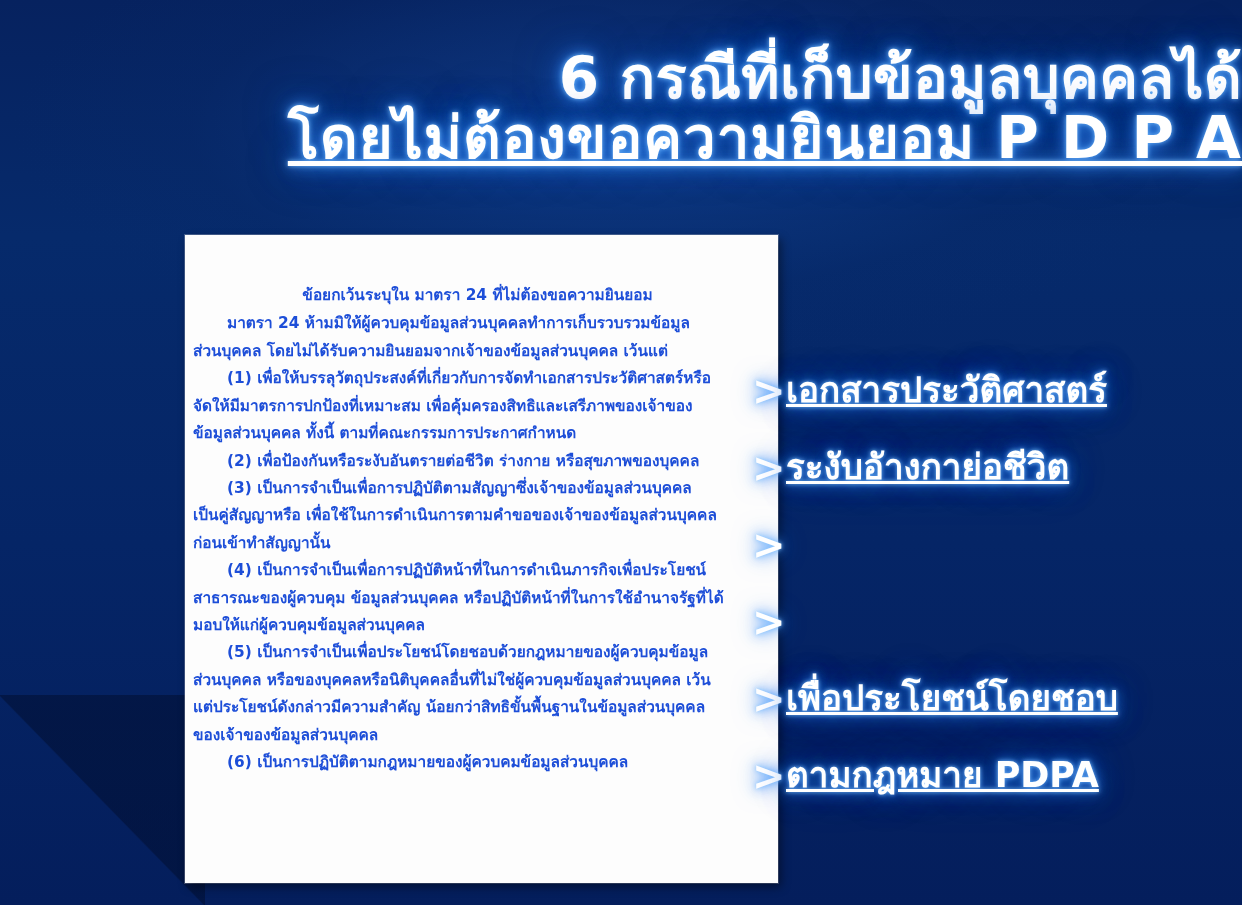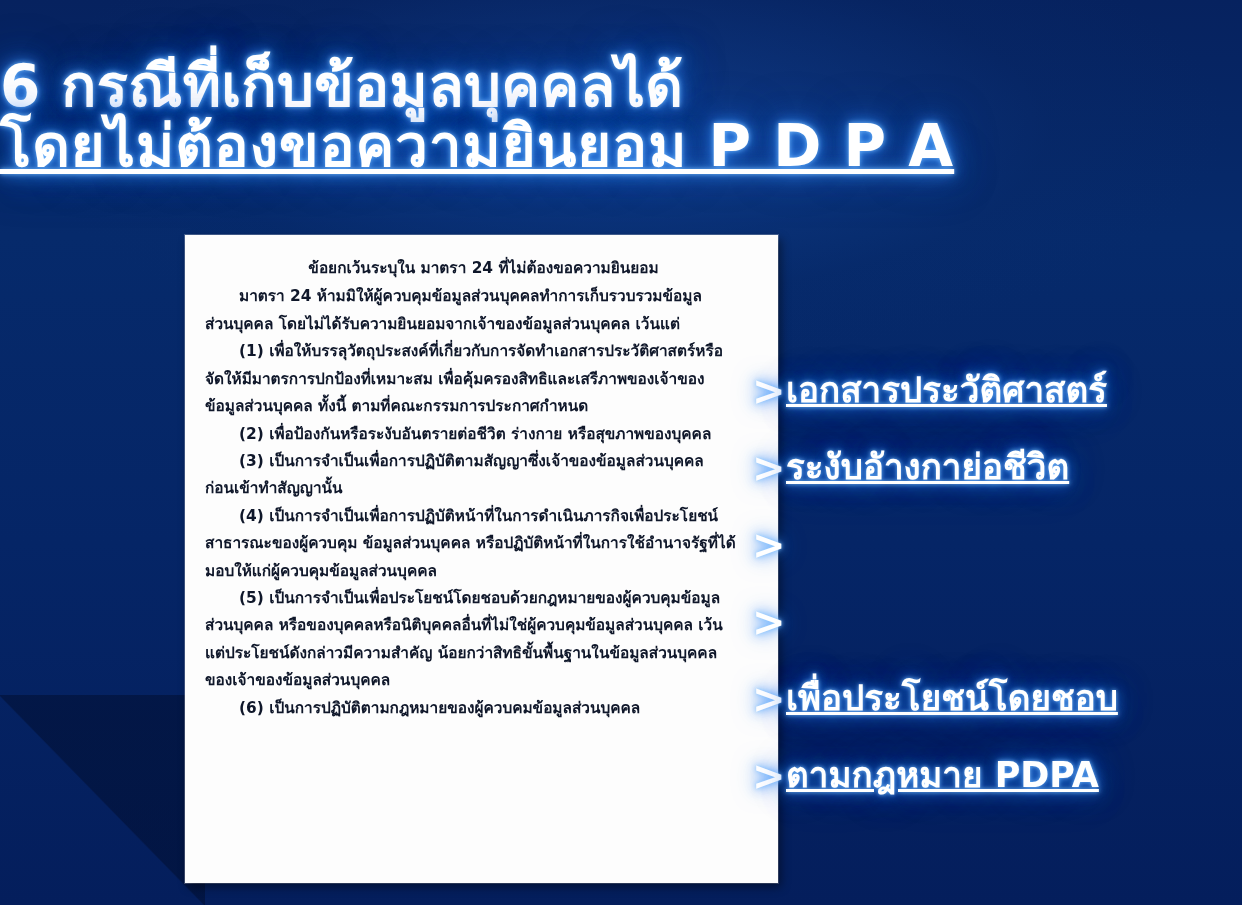--- a/index.html
+++ b/index.html
@@ -26,23 +26,23 @@
     width: 205px;
     height: 210px;
     background: linear-gradient(to bottom left, rgba(1,14,48,0.55) 0%, rgba(1,14,48,0.55) 50%, rgba(255,255,255,0) 50.5%);
     pointer-events: none;
   }
 
   
   #title-block {
     position: absolute;
     left: 0;
-    top: 56px;
+    top: 48px;
     width: 1242px;
-    text-align: left;
+    text-align: right;
     line-height: 1.04;
     color: #ffffff;
     font-weight: 700;
     font-size: 58px;
     letter-spacing: 0.4px;
     text-shadow:
       0 0 5px rgba(120,190,255,0.95),
       0 0 14px rgba(60,150,255,0.85),
       0 0 28px rgba(30,110,235,0.7),
       0 0 46px rgba(20,90,210,0.5);
@@ -55,27 +55,28 @@
     position: absolute;
     left: 185px;
     top: 235px;
     width: 593px;
     height: 648px;
     background: #fdfdfd;
     box-shadow: 3px 4px 9px rgba(0,0,0,0.45), 0 0 0 1px rgba(255,255,255,0.25);
     overflow: hidden;
   }
   #doc-inner {
-    padding: 20px 16px 10px 20px;
-    color: #0f172a;
+    padding: 20px 16px 10px 8px;
+    color: #1d4ed8;
     font-size: 15.4px;
     line-height: 1.78;
     font-weight: 600;
     text-align: left;
     filter: blur(0.18px);
+    margin-top: 27px;
   }
   #doc-inner p { margin: 0; }
   .doc-head {
     text-align: center;
     font-weight: 700;
     font-size: 15.4px;
     margin-bottom: 1px !important;
   }
   .doc-indent { text-indent: 34px; }
 
@@ -134,20 +135,21 @@
   <div id="doc-panel">
     <div id="doc-inner">
         <p class="doc-head">ข้อยกเว้นระบุใน มาตรา 24 ที่ไม่ต้องขอความยินยอม</p>
         <p class="doc-indent">มาตรา 24 ห้ามมิให้ผู้ควบคุมข้อมูลส่วนบุคคลทำการเก็บรวบรวมข้อมูล</p>
         <p>ส่วนบุคคล โดยไม่ได้รับความยินยอมจากเจ้าของข้อมูลส่วนบุคคล เว้นแต่</p>
         <p class="doc-indent">(1) เพื่อให้บรรลุวัตถุประสงค์ที่เกี่ยวกับการจัดทำเอกสารประวัติศาสตร์หรือ</p>
         <p>จัดให้มีมาตรการปกป้องที่เหมาะสม เพื่อคุ้มครองสิทธิและเสรีภาพของเจ้าของ</p>
         <p>ข้อมูลส่วนบุคคล ทั้งนี้ ตามที่คณะกรรมการประกาศกำหนด</p>
         <p class="doc-indent">(2) เพื่อป้องกันหรือระงับอันตรายต่อชีวิต ร่างกาย หรือสุขภาพของบุคคล</p>
         <p class="doc-indent">(3) เป็นการจำเป็นเพื่อการปฏิบัติตามสัญญาซึ่งเจ้าของข้อมูลส่วนบุคคล</p>
+        <p>เป็นคู่สัญญาหรือ เพื่อใช้ในการดำเนินการตามคำขอของเจ้าของข้อมูลส่วนบุคคล</p>
         <p>ก่อนเข้าทำสัญญานั้น</p>
         <p class="doc-indent">(4) เป็นการจำเป็นเพื่อการปฏิบัติหน้าที่ในการดำเนินภารกิจเพื่อประโยชน์</p>
         <p>สาธารณะของผู้ควบคุม ข้อมูลส่วนบุคคล หรือปฏิบัติหน้าที่ในการใช้อำนาจรัฐที่ได้</p>
         <p>มอบให้แก่ผู้ควบคุมข้อมูลส่วนบุคคล</p>
         <p class="doc-indent">(5) เป็นการจำเป็นเพื่อประโยชน์โดยชอบด้วยกฎหมายของผู้ควบคุมข้อมูล</p>
         <p>ส่วนบุคคล หรือของบุคคลหรือนิติบุคคลอื่นที่ไม่ใช่ผู้ควบคุมข้อมูลส่วนบุคคล เว้น</p>
         <p>แต่ประโยชน์ดังกล่าวมีความสำคัญ น้อยกว่าสิทธิขั้นพื้นฐานในข้อมูลส่วนบุคคล</p>
         <p>ของเจ้าของข้อมูลส่วนบุคคล</p>
         <p class="doc-indent">(6) เป็นการปฏิบัติตามกฎหมายของผู้ควบคมข้อมูลส่วนบุคคล</p>
       </div>

